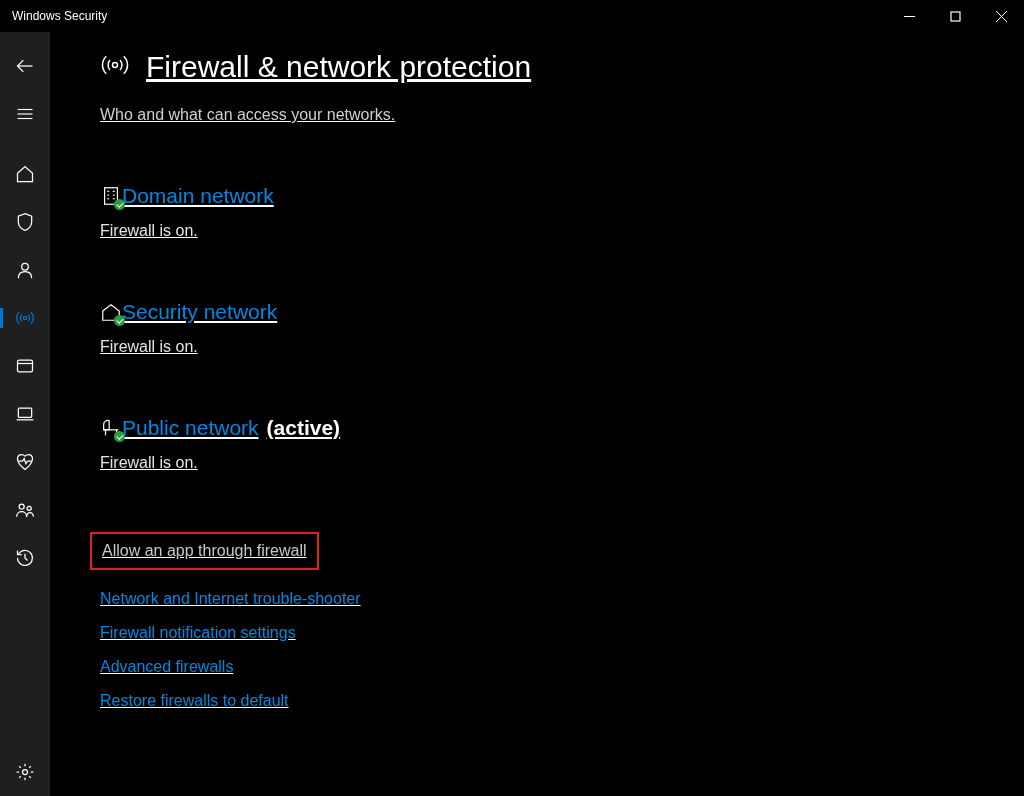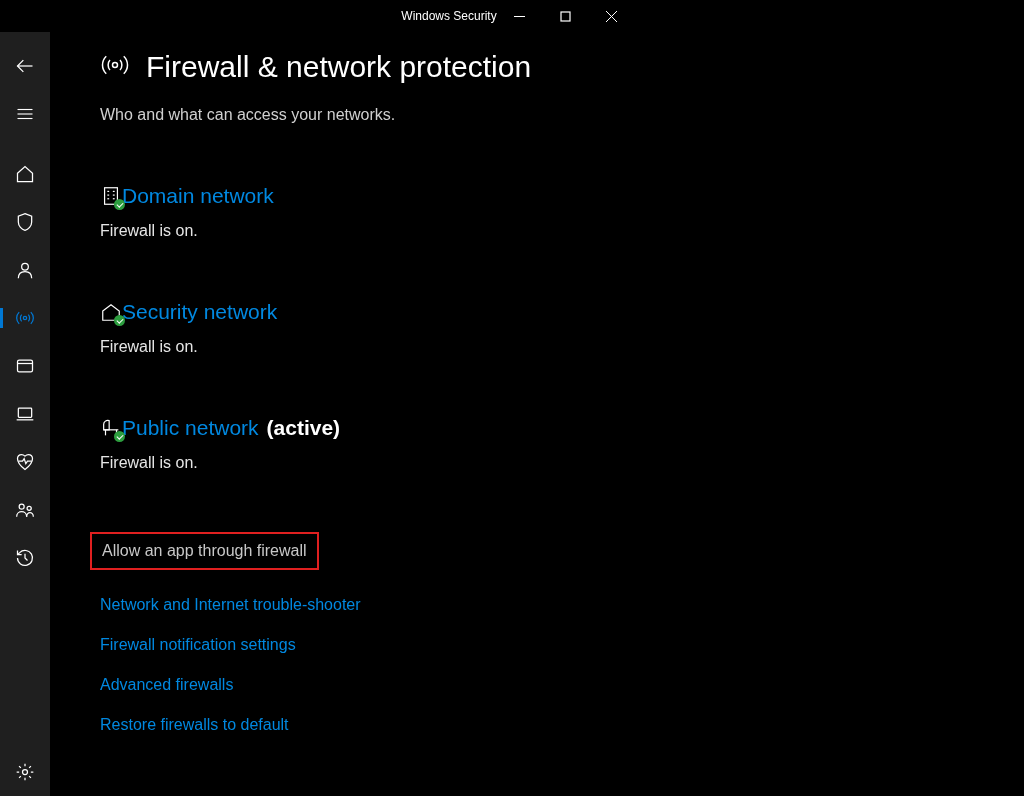--- a/index.html
+++ b/index.html
@@ -13,21 +13,21 @@
       height: 796px;
       background: #000;
       color: #fff;
       overflow: hidden;
       position: relative;
     }
     .titlebar {
       height: 32px;
       display: flex;
       align-items: center;
-      justify-content: center;
+      justify-content: space-between;
       background: #000;
       padding-left: 12px;
     }
     .titlebar-title {
       font-size: 12px;
       color: #fff;
       font-weight: 400;
     }
     .titlebar-controls {
       display: flex;
@@ -41,20 +41,21 @@
       justify-content: center;
       cursor: pointer;
     }
     .titlebar-btn svg {
       stroke: #fff;
       fill: none;
     }
     .main-area {
       display: flex;
       height: calc(100% - 32px);
+      text-decoration: underline;
     }
     .sidebar {
       width: 50px;
       background: #1f1f1f;
       display: flex;
       flex-direction: column;
       align-items: center;
       padding-top: 10px;
       position: relative;
     }
@@ -161,21 +162,21 @@
       font-weight: 600;
       margin-left: 8px;
     }
     .network-status {
       font-size: 16px;
       color: #e5e5e5;
     }
     .links-section {
       display: flex;
       flex-direction: column;
-      gap: 22px;
+      gap: 16px;
     }
     .setting-link {
       font-size: 16px;
       color: #0088e0;
       cursor: pointer;
     }
     .setting-link.highlighted {
       color: #c8c8c8;
       border: 2px solid #e02020;
       padding: 8px 10px;

